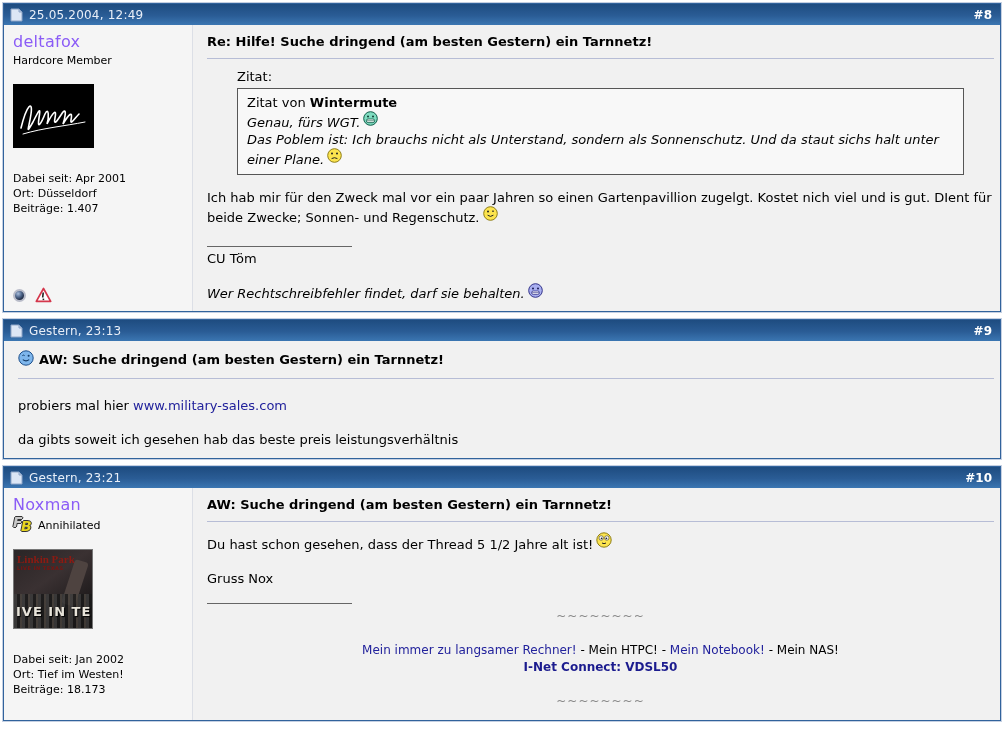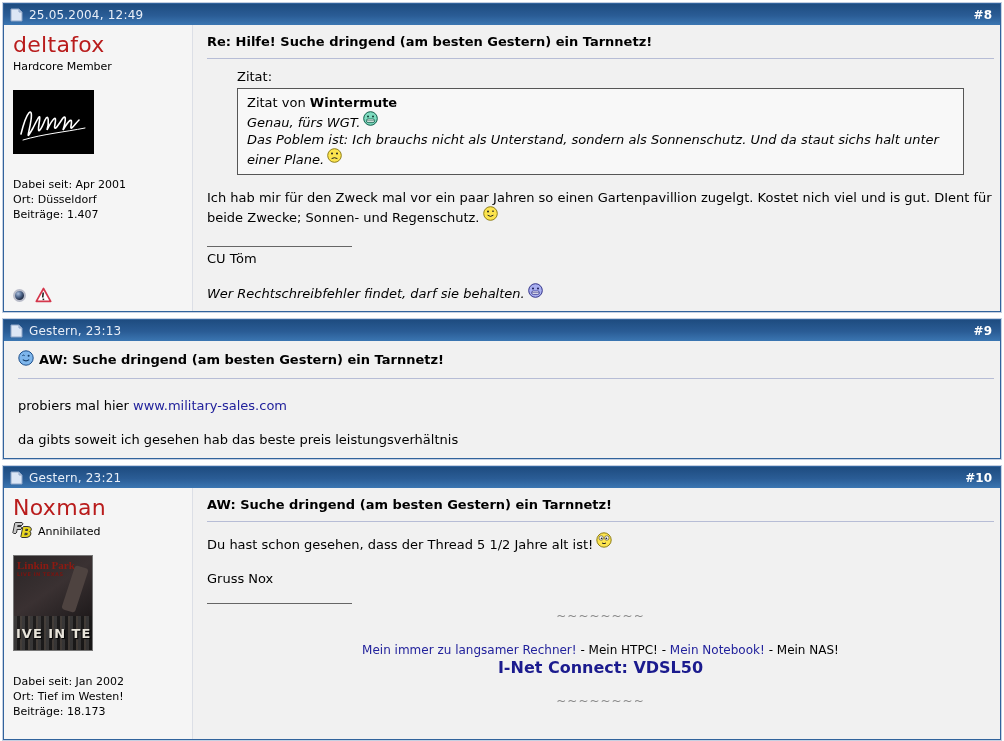--- a/index.html
+++ b/index.html
@@ -13,30 +13,30 @@
     background:linear-gradient(to bottom,#1E4C80 0%,#2A5C95 55%,#3B76B2 100%);
     color:#E9EFF8; font-size:12px; }
   .post-header .date { margin-left:6px; letter-spacing:0.2px; }
   .post-header .num { margin-left:auto; font-weight:bold; color:#FFFFFF; text-decoration:none; }
 
   .post-row { display:flex; align-items:stretch; }
   .user-col { width:189px; min-width:189px; background:#F5F5F5; border-right:1px solid #DCDFE6;
     padding:7px 10px 8px 9px; display:flex; flex-direction:column; }
   .msg-col { flex:1; background:#F1F1F1; padding:9px 6px 10px 14px; }
 
-  .username { font-size:22px; color:#b91c1c; text-decoration:none; font-weight:400; letter-spacing:0.3px; }
+  .username { font-size:16px; color:#8b5cf6; text-decoration:none; font-weight:400; letter-spacing:0.3px; }
   .usertitle { font-size:11px; margin-top:3px; color:#000; }
   .userinfo { font-size:11px; line-height:15px; margin-top:23px; }
   .badge-line { display:flex; align-items:center; gap:3px; margin-top:2px; }
   .fb-badge { font-style:italic; font-weight:bold; font-size:14px; line-height:12px; position:relative; width:22px; height:18px; }
   .fb-f { position:absolute; left:0; top:0; color:#C9C9C9; text-shadow:-1px 0 #333,0 1px #333,1px 0 #333,0 -1px #333; }
   .fb-b { position:absolute; left:8px; top:4px; color:#E8D520; text-shadow:-1px 0 #333,0 1px #333,1px 0 #333,0 -1px #333; }
 
   .avatar1 { width:81px; height:64px; background:#000; margin-top:17px; position:relative; overflow:hidden; }
-  .avatar3 { width:80px; height:96px; margin-top:15px; position:relative; overflow:hidden;
+  .avatar3 { width:80px; height:80px; margin-top:15px; position:relative; overflow:hidden;
     background:linear-gradient(145deg,#2a2526 0%,#3a3132 40%,#241f20 70%,#11090a 100%); border:1px solid #777; }
   .av3-band { position:absolute; top:4px; left:3px; color:#8d1a12; font-family:"Liberation Serif",serif; font-weight:bold; font-size:11px; line-height:10px; }
   .av3-sub { position:absolute; top:15px; left:3px; color:#7a1410; font-size:5px; font-weight:bold; letter-spacing:0.5px; }
   .av3-crowd { position:absolute; bottom:0; left:0; right:0; height:34px;
     background:repeating-linear-gradient(90deg,#3c3c3c 0 3px,#191919 3px 6px,#4a443e 6px 8px); opacity:0.8; }
   .av3-arm { position:absolute; top:10px; right:10px; width:14px; height:46px; background:#4e4340; transform:rotate(18deg); border-radius:3px; }
   .av3-live { position:absolute; bottom:9px; left:2px; color:#e8e4da; font-weight:bold; font-size:13px; letter-spacing:1px; text-shadow:1px 1px 1px #000; }
 
   .status-row { margin-top:auto; display:flex; align-items:center; gap:9px; padding-top:18px; }
   .sphere { width:13px; height:13px; border-radius:50%;
@@ -241,21 +241,21 @@
           <div class="gap"></div>
           <p><span>Gruss Nox</span></p>
         </div>
         <hr class="sig-sep" style="margin-top:16px;">
         <div class="sig-center">
           <div class="tildes">~~~~~~~~</div>
           <div class="gap"></div>
           <div style="font-size:12px;">
             <a class="body-link" href="#">Mein immer zu langsamer Rechner!</a><span> - </span><span>Mein HTPC!</span><span> - </span><a class="body-link" href="#">Mein Notebook!</a><span> - </span><span>Mein NAS!</span>
           </div>
-          <div class="inet" style="font-size:16px;">I-Net Connect: VDSL50</div>
+          <div class="inet" style="font-size:12px;">I-Net Connect: VDSL50</div>
           <div class="gap"></div>
           <div class="tildes">~~~~~~~~</div>
         </div>
       </div>
     </div>
   </div>
 
 </div>
 
 </body></html>

